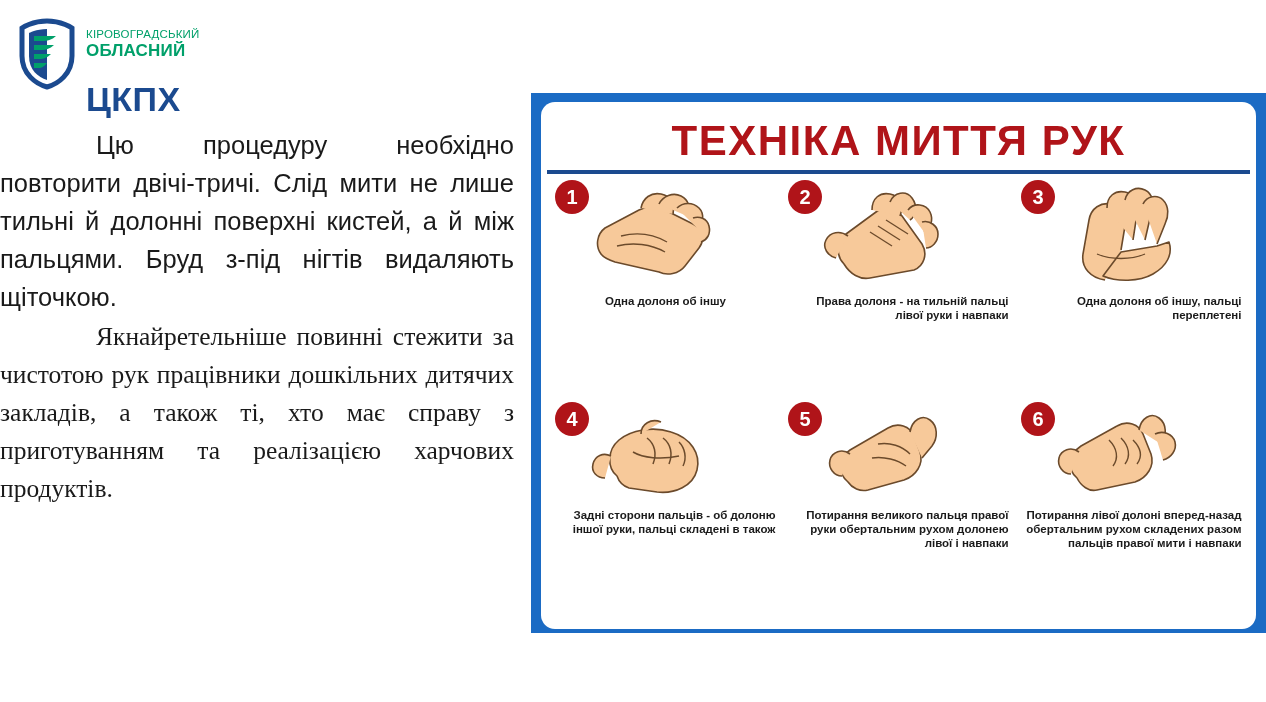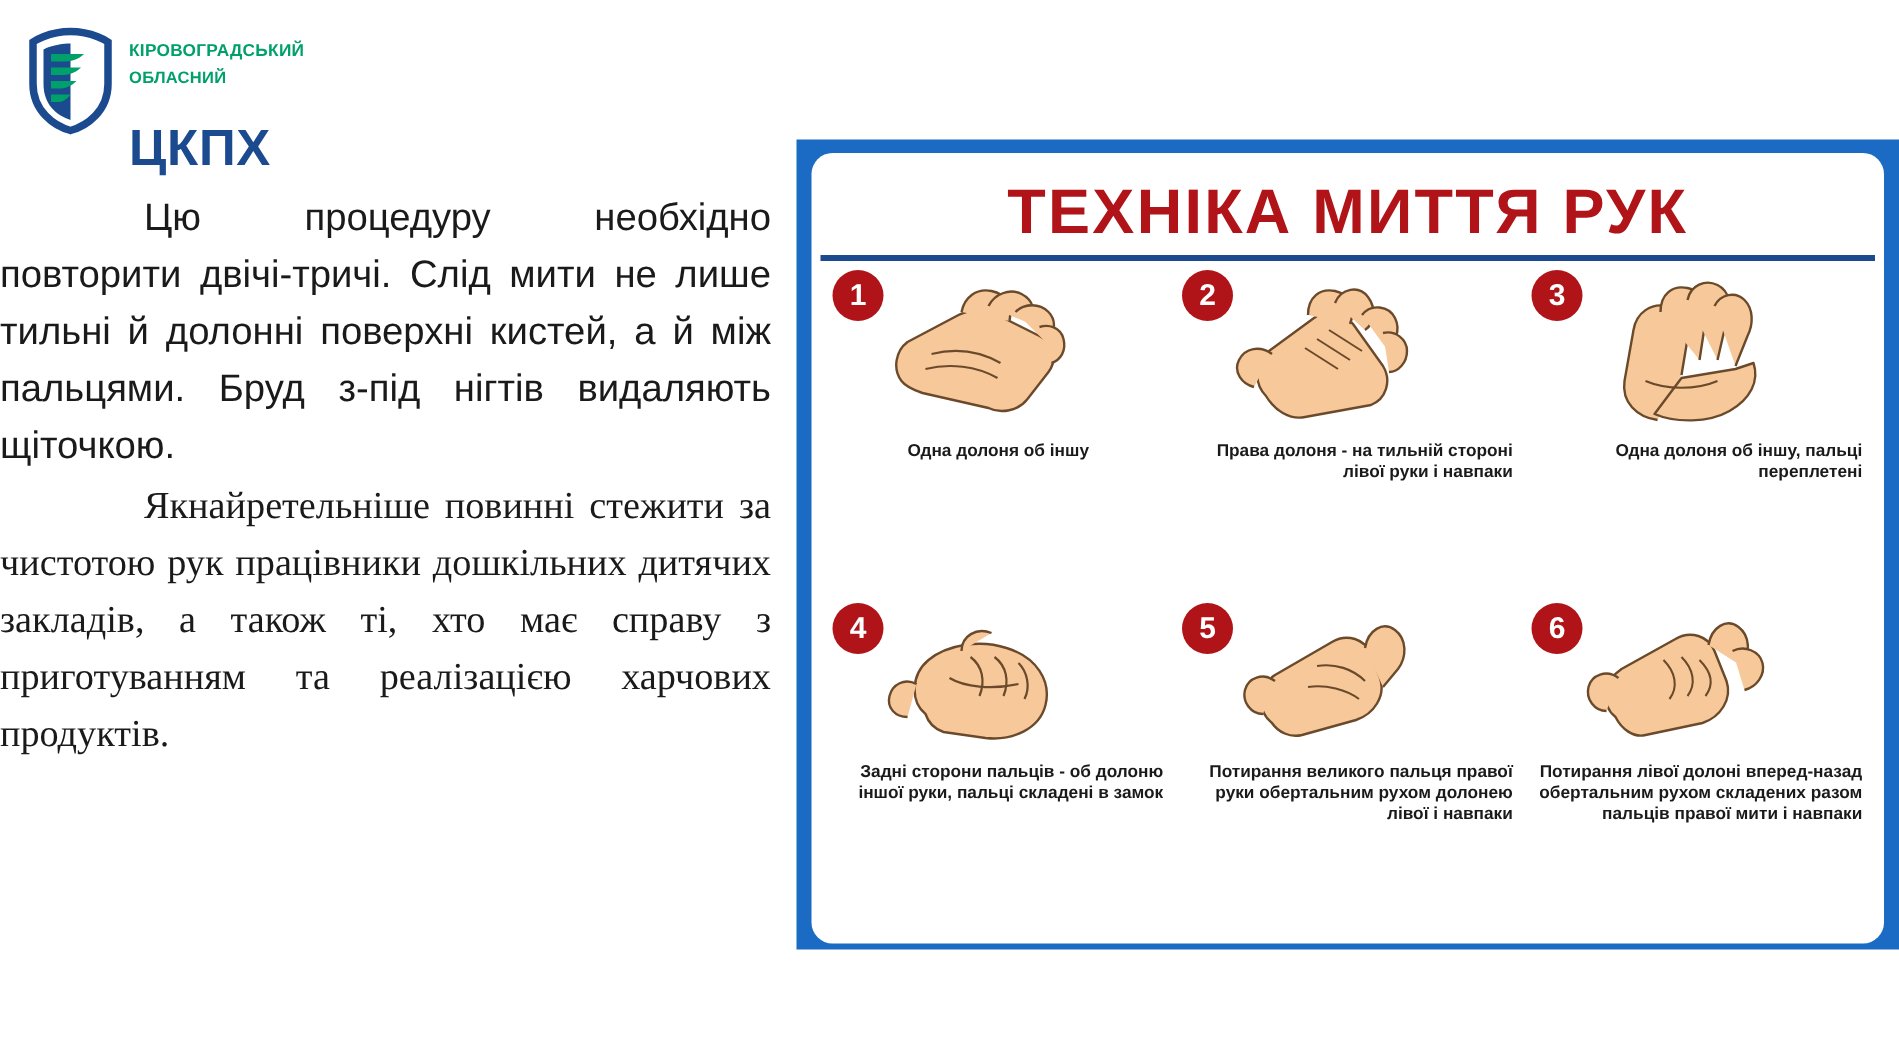--- a/index.html
+++ b/index.html
@@ -27,27 +27,27 @@
     width: 66px;
     height: 72px;
     flex: 0 0 auto;
   }
   .logo-text {
     margin-left: 6px;
     margin-top: 6px;
   }
   .logo-line1 {
     font-size: 11.5px;
-    font-weight: bold;
+    font-weight: normal;
     color: #00a06a;
     letter-spacing: 0.2px;
     line-height: 13px;
   }
   .logo-line2 {
-    font-size: 11px;
+    font-size: 17px;
     font-weight: bold;
     color: #00a06a;
     letter-spacing: 0.2px;
     line-height: 13px;
   }
   .logo-abbr {
     font-size: 34px;
     font-weight: bold;
     color: #1b4a8f;
     line-height: 38px;
@@ -233,21 +233,21 @@
               <path d="M108 38 C116 36 124 42 124 50 C124 58 118 64 112 64"></path>
               <path d="M34 52 C26 46 16 48 12 56 C8 64 14 72 22 74"></path>
             </g>
             <g fill="none" stroke="#6b4a2b" stroke-width="1.3">
               <path d="M56 48 L78 62"></path>
               <path d="M64 42 L86 56"></path>
               <path d="M72 36 L94 50"></path>
             </g>
           </svg>
         </div>
-        <div class="step-caption">Права долоня - на тильній стороні лівої руки і навпаки</div>
+        <div class="step-caption">Права долоня - на тильній пальці лівої руки і навпаки</div>
       </div>
 
       <div class="step">
         <div class="step-num">3</div>
         <div class="step-art">
           <svg width="170" height="104" viewBox="0 0 170 104" xmlns="http://www.w3.org/2000/svg">
             <g fill="#f7c99a" stroke="#6b4a2b" stroke-width="1.6" stroke-linejoin="round">
               <path d="M58 96 C44 94 34 84 36 70 L42 36 C44 24 54 18 64 20 C74 22 80 30 78 42 L74 66"></path>
               <path d="M60 24 C60 12 68 6 78 8 C88 10 92 18 90 30 L86 56"></path>
               <path d="M78 16 C80 6 90 2 98 6 C106 10 108 20 104 30 L98 56"></path>
@@ -272,21 +272,21 @@
               <path d="M30 52 C22 48 14 52 12 60 C10 68 16 74 24 74"></path>
             </g>
             <g fill="none" stroke="#6b4a2b" stroke-width="1.5">
               <path d="M66 34 C74 40 76 50 72 60"></path>
               <path d="M82 34 C90 40 92 50 88 60"></path>
               <path d="M98 38 C104 44 106 54 102 62"></path>
               <path d="M52 48 C62 54 80 56 98 52"></path>
             </g>
           </svg>
         </div>
-        <div class="step-caption">Задні сторони пальців - об долоню іншої руки, пальці складені в замок</div>
+        <div class="step-caption">Задні сторони пальців - об долоню іншої руки, пальці складені в також</div>
       </div>
 
       <div class="step row2">
         <div class="step-num">5</div>
         <div class="step-art">
           <svg width="170" height="100" viewBox="0 0 170 100" xmlns="http://www.w3.org/2000/svg">
             <g fill="#f7c99a" stroke="#6b4a2b" stroke-width="1.6" stroke-linejoin="round">
               <path d="M34 78 C24 70 24 54 36 46 L74 24 C84 18 96 22 100 32 L106 48 C110 60 102 72 90 76 L54 86 C46 88 38 84 34 78 Z"></path>
               <path d="M96 28 C98 16 108 10 116 16 C124 22 124 34 118 42 L108 54"></path>
               <path d="M36 50 C28 44 18 48 16 56 C14 64 20 72 28 72"></path>

